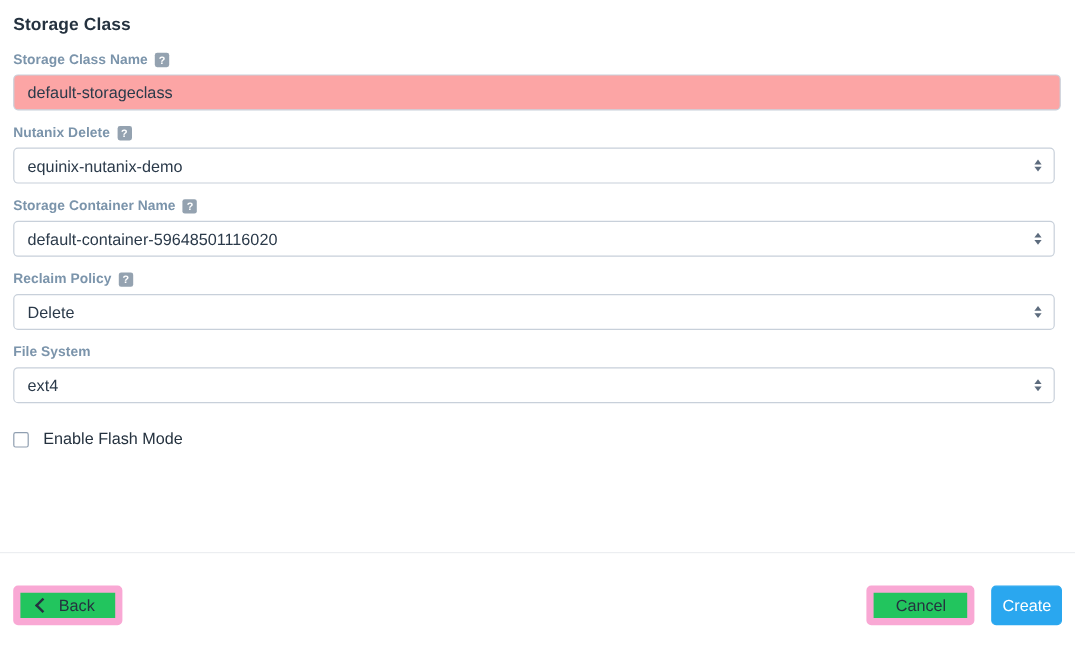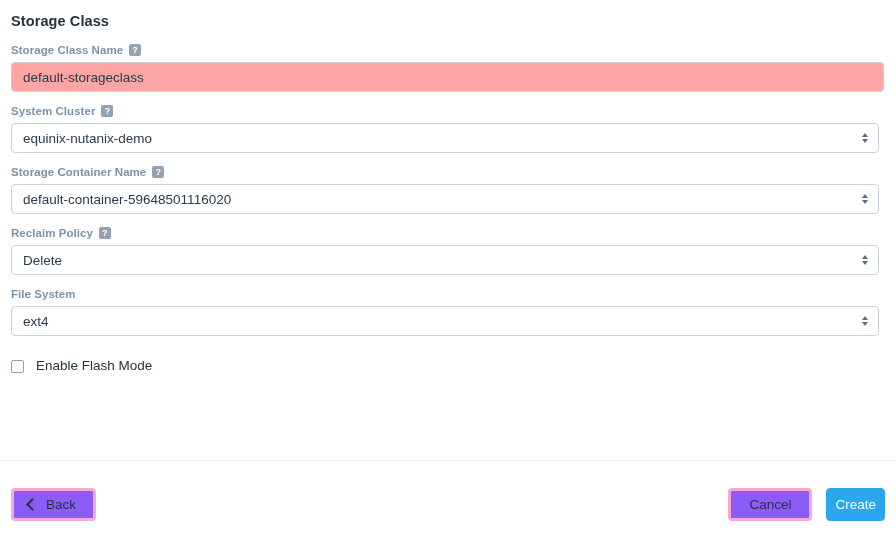--- a/index.html
+++ b/index.html
@@ -195,22 +195,22 @@
     border-radius: 4px;
     cursor: pointer;
     outline: none;
     height: 33px;
     display: inline-flex;
     align-items: center;
     justify-content: center;
   }
 
   .btn-secondary {
-    background: #8b5cf6;
-    border: 3px solid #f9a8d4;
+    background: #22c55e;
+    border: 6px solid #f9a8d4;
     color: #25323f;
     padding: 0 18px;
   }
 
   .btn-back {
     padding: 0 17px 0 14px;
     gap: 9px;
   }
 
   .chevron-left {
@@ -242,21 +242,21 @@
     <div class="field-row">
       <div class="field-label">
         <span>Storage Class Name</span>
         <span class="help-icon">?</span>
       </div>
       <input class="text-input" type="text" value="default-storageclass" style="">
     </div>
 
     <div class="field-row">
       <div class="field-label">
-        <span>System Cluster</span>
+        <span>Nutanix Delete</span>
         <span class="help-icon">?</span>
       </div>
       <div class="select-wrap">
         <select class="select-input">
           <option>equinix-nutanix-demo</option>
         </select>
         <span class="select-arrows">
           <span class="tri-up"></span>
             <span class="tri-down"></span>
         </span>

